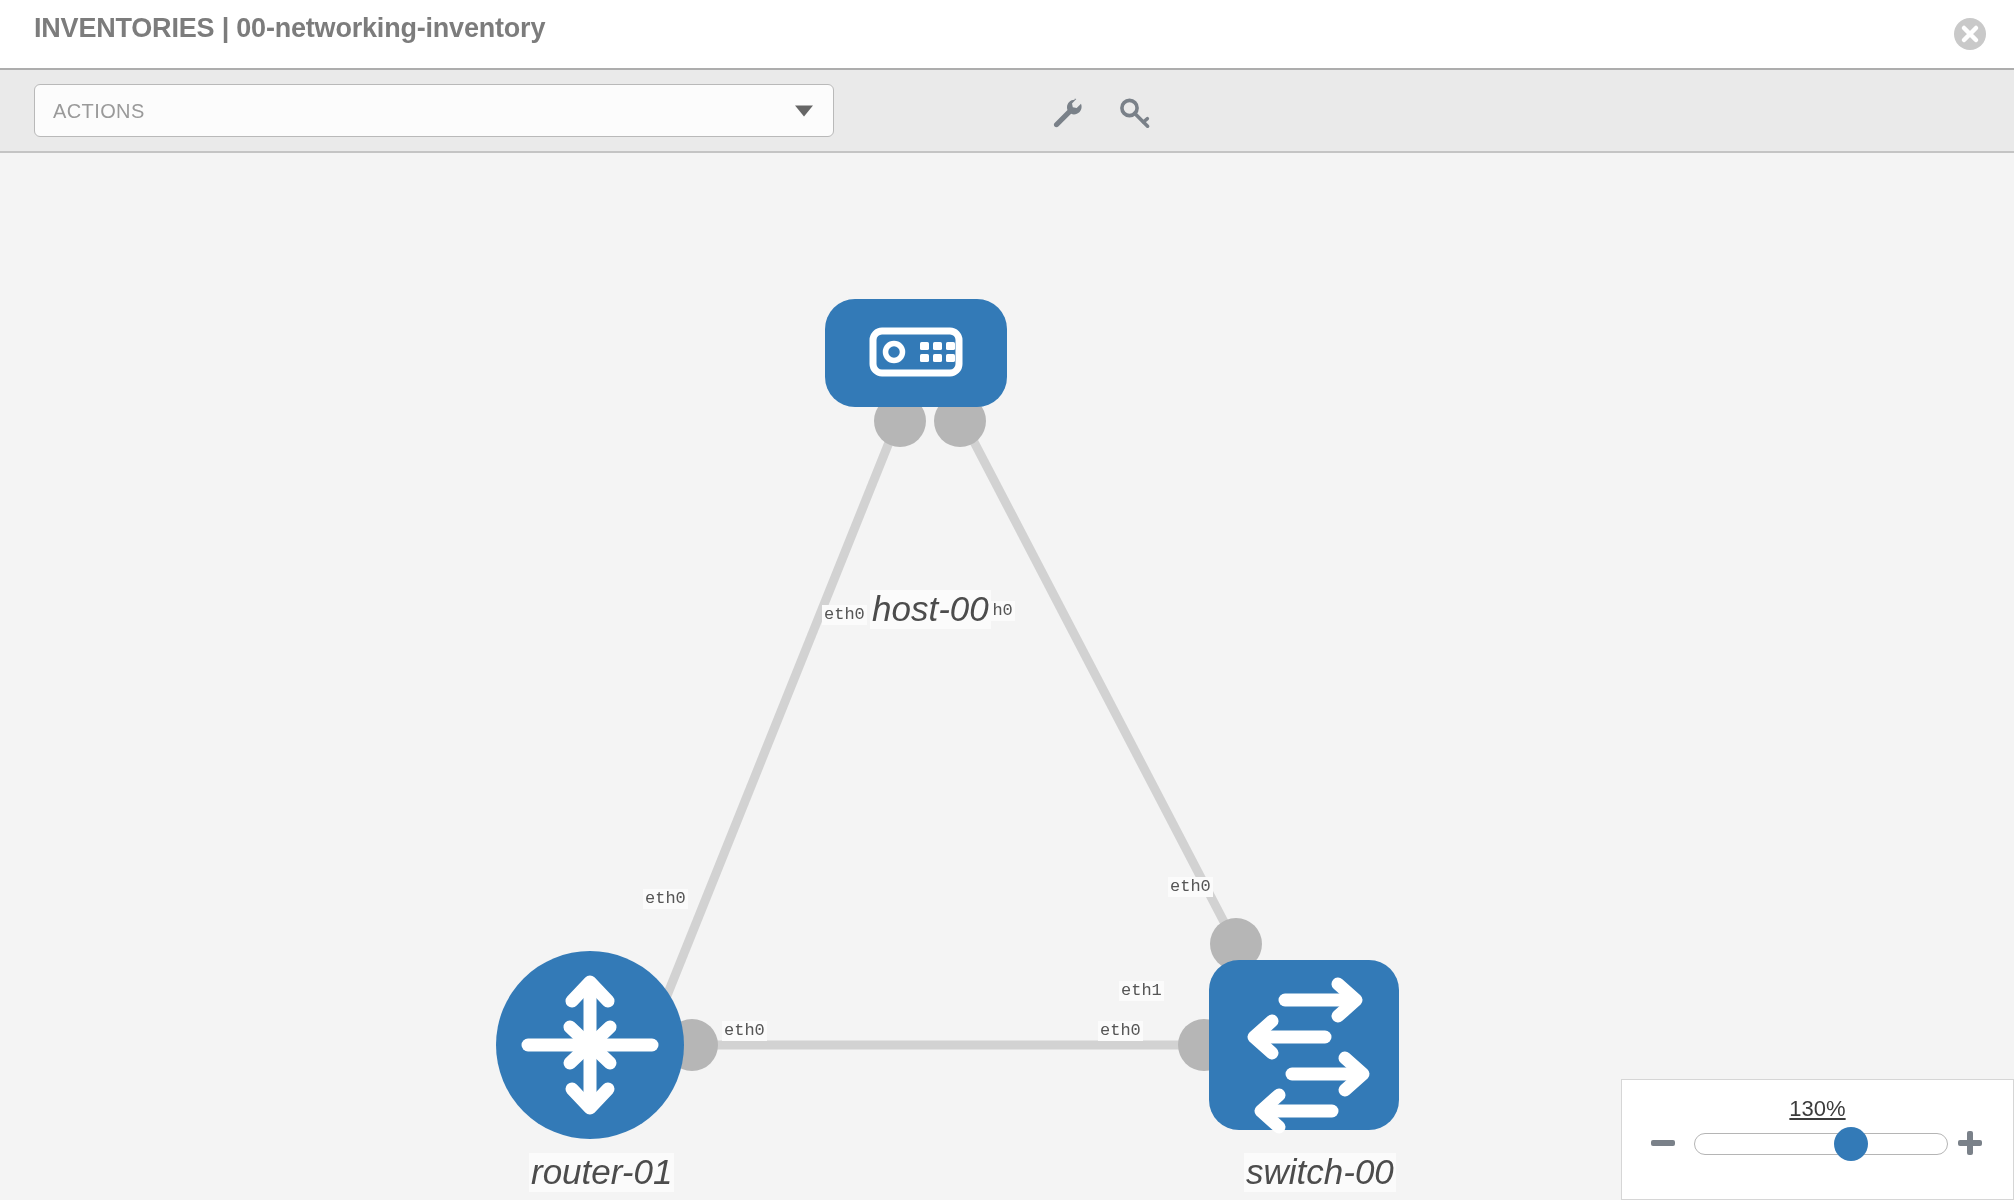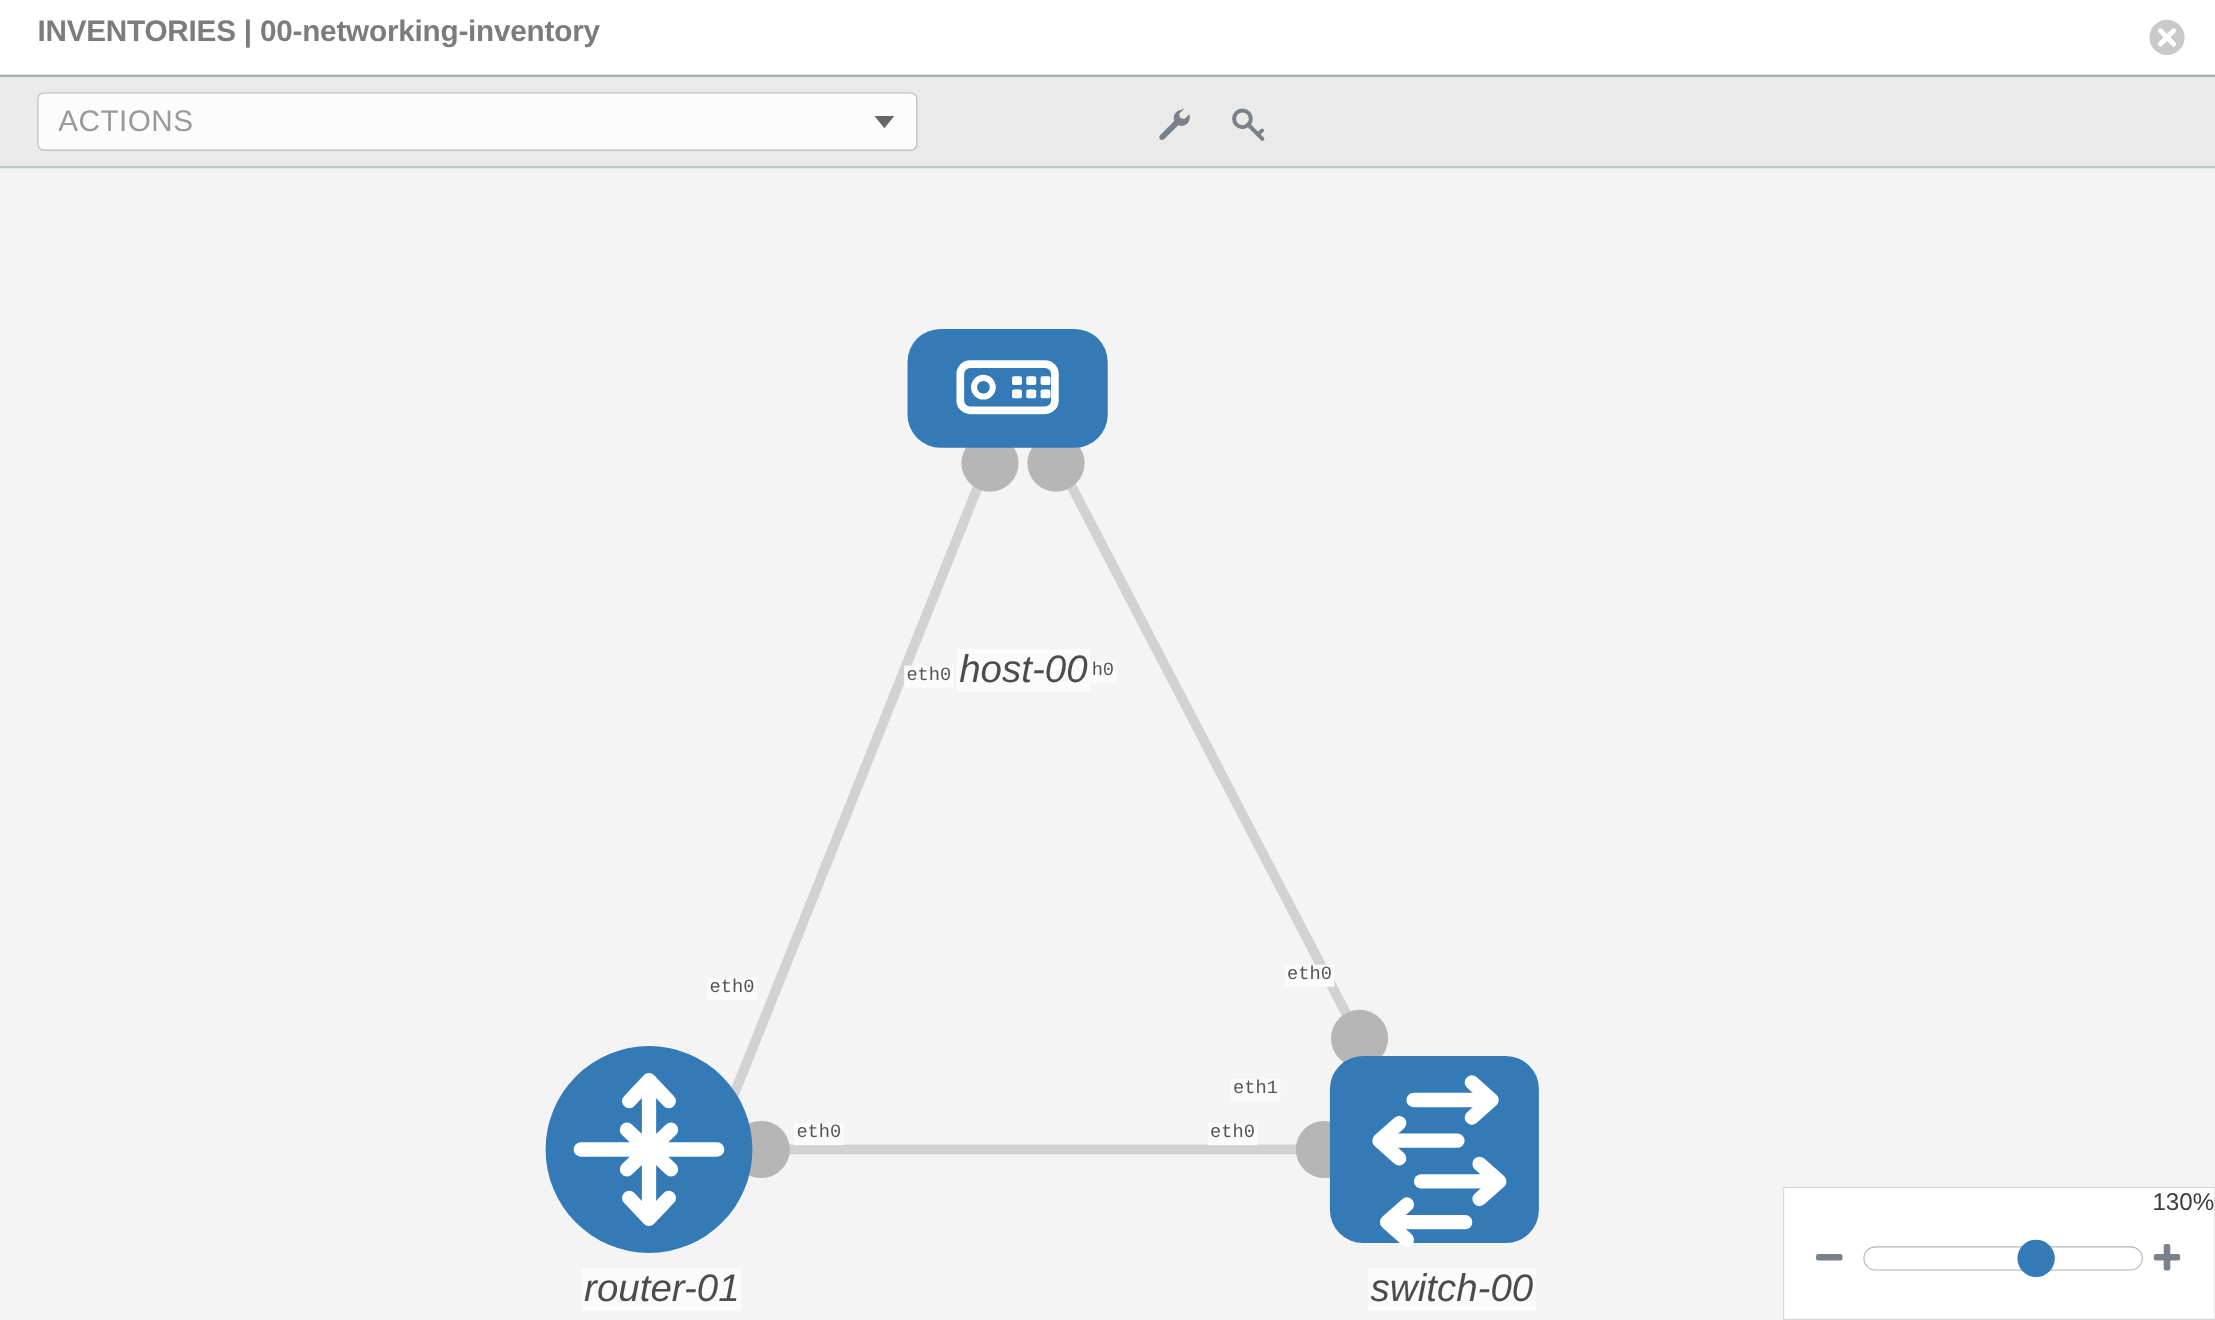--- a/index.html
+++ b/index.html
@@ -58,21 +58,21 @@
     position: absolute;
     background: #fcfcfc;
     border: 1px solid #b9b9b9;
     border-radius: 6px;
     height: 53px;
   }
   .field-text {
     position: absolute;
     left: 18px; top: 50%;
     transform: translateY(-50%);
-    font-size: 27px;
+    font-size: 20px;
     color: #9a9a9a;
     letter-spacing: 0.4px;
     white-space: nowrap;
   }
   .caret {
     position: absolute;
     right: 20px; top: 50%;
     transform: translateY(-50%);
     width: 0; height: 0;
     border-left: 9px solid transparent;
@@ -127,24 +127,25 @@
   
   .zoom-panel {
     position: absolute;
     left: 1621px; top: 1079px;
     width: 393px; height: 121px;
     background: #ffffff;
     border: 1px solid #d6d6d6;
   }
   .zoom-value {
     position: absolute;
-    top: 0; left: 0; width: 100%;
-    text-align: right;
+    top: 16px; left: 0; width: 100%;
+    text-align: center;
     font-size: 22px;
     color: #3c3c3c;
+    text-decoration: underline;
   }
   .zoom-minus, .zoom-plus {
     position: absolute;
     top: 48px;
     width: 30px; height: 30px;
     cursor: pointer;
   }
   .zoom-minus { left: 26px; }
   .zoom-plus  { left: 333px; }
   .zoom-slider {

